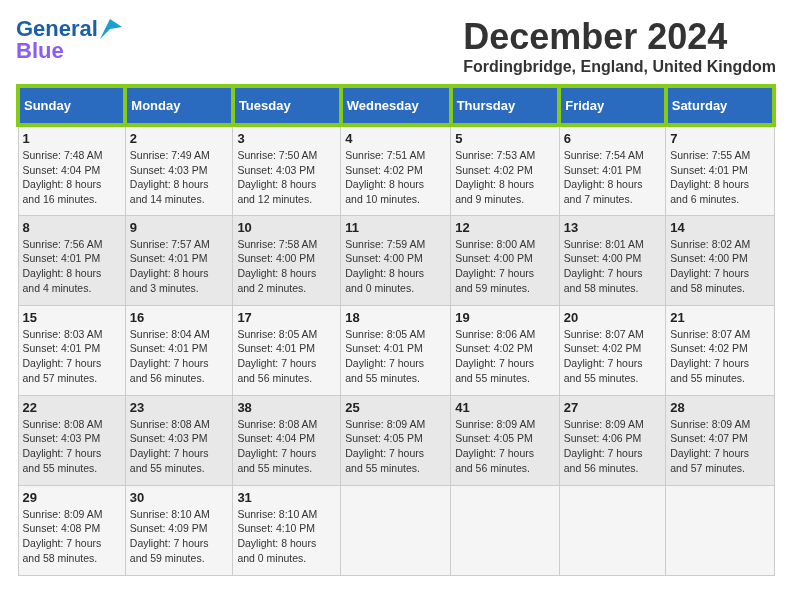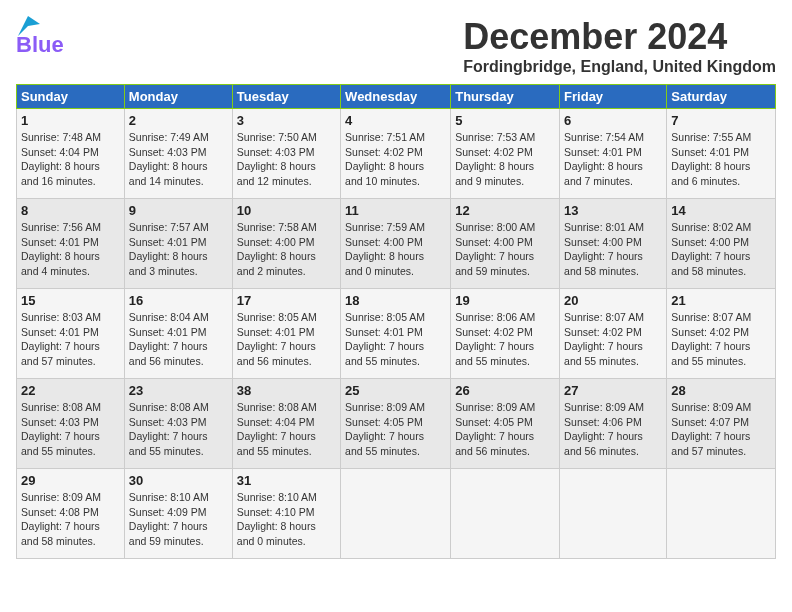--- a/index.html
+++ b/index.html
@@ -35,25 +35,25 @@
       font-weight: bold;
     }
     table {
       width: 100%;
       border-collapse: collapse;
       font-size: 11px;
     }
     thead tr th {
       background-color: #2a6bbf;
       color: #fff;
-      padding: 4px 4px;
+      padding: 10px 4px;
       text-align: left;
       font-size: 13px;
       font-weight: bold;
-      border: 1px solid #84cc16;
+      border: 4px solid #84cc16;
     }
     tbody tr td {
       border: 1px solid #ccc;
       vertical-align: top;
       padding: 4px;
       height: 90px;
       width: 113px;
     }
     tbody tr:nth-child(odd) td {
       background-color: #f5f5f5;
@@ -76,20 +76,21 @@
     .empty-cell {
       background-color: #e8e8e8;
     }
   </style>
 </head>
 <body>
 
 <div class="header-area">
   <div class="logo">
     <div style="display:flex;align-items:center;">
+      <span style="font-size:22px;font-weight:bold;color:#1a5fa8;">General</span>
       <svg width="22" height="20" viewBox="0 0 22 20" style="margin-left:2px;">
         <polygon points="0,20 10,0 22,8 10,10" fill="#1a9fd4"></polygon>
       </svg>
     </div>
     <span style="font-size:22px;font-weight:bold;color:#8b5cf6;margin-top:-4px;">Blue</span>
   </div>
   <div class="title-area">
     <div class="month-title">December 2024</div>
     <div class="location-title">Fordingbridge, England, United Kingdom</div>
   </div>
@@ -284,21 +285,21 @@
 and 55 minutes.</div>
         </td>
         <td>
           <span class="day-num">25</span>
           <div class="day-info" style="white-space: pre-line;">Sunrise: 8:09 AM
 Sunset: 4:05 PM
 Daylight: 7 hours
 and 55 minutes.</div>
         </td>
         <td>
-          <span class="day-num">26</span>
+          <span class="day-num">41</span>
           <div class="day-info" style="white-space: pre-line;">Sunrise: 8:09 AM
 Sunset: 4:05 PM
 Daylight: 7 hours
 and 56 minutes.</div>
         </td>
         <td>
           <span class="day-num">27</span>
           <div class="day-info" style="white-space: pre-line;">Sunrise: 8:09 AM
 Sunset: 4:06 PM
 Daylight: 7 hours

